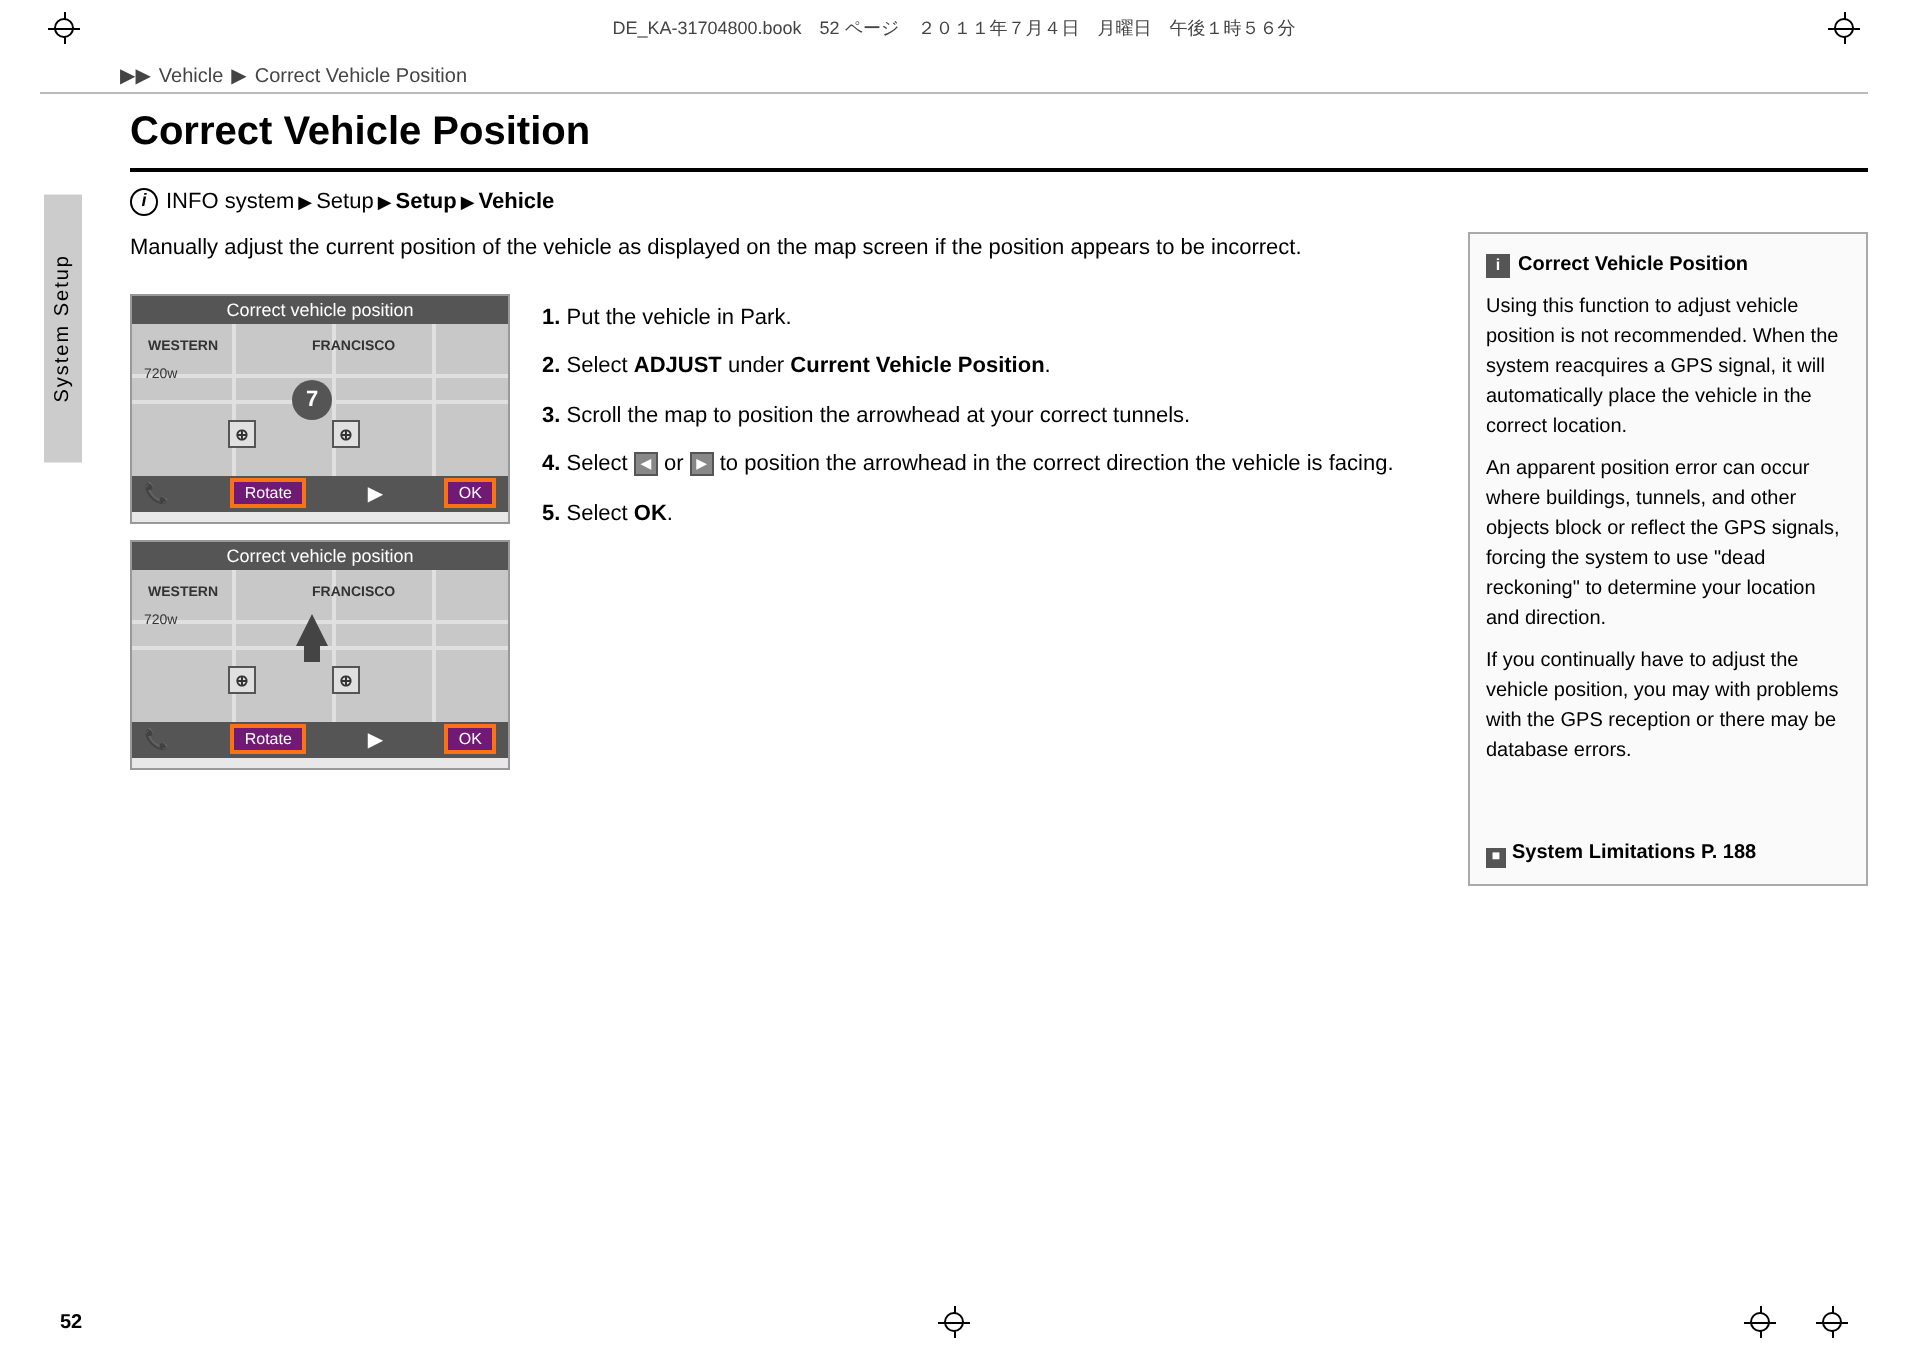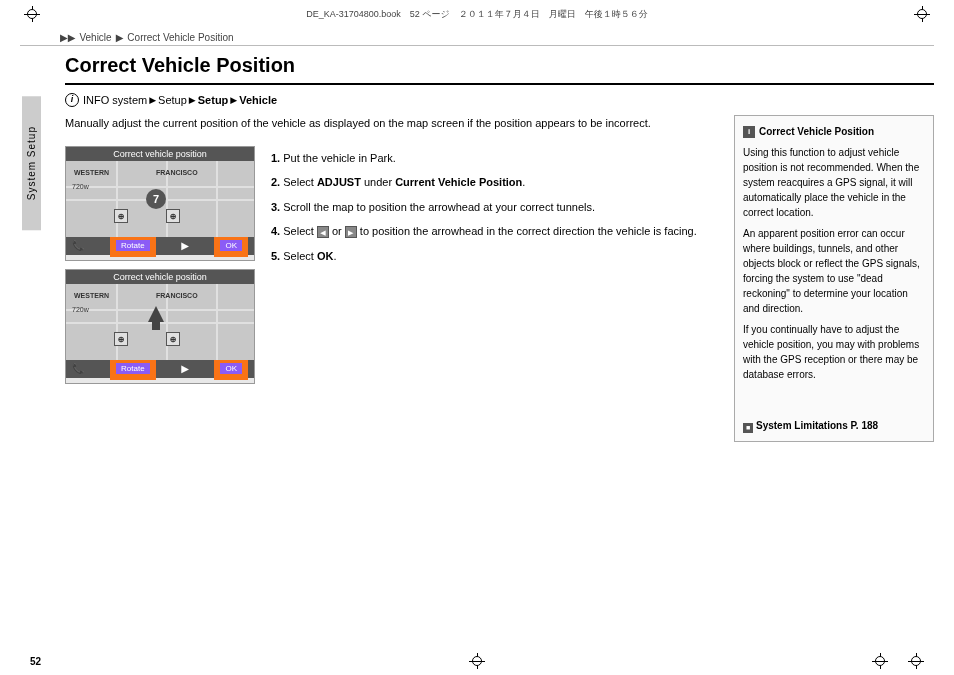--- a/index.html
+++ b/index.html
@@ -227,23 +227,23 @@
       height: 18px;
       display: flex;
       align-items: center;
       justify-content: space-between;
       padding: 0 6px;
     }
 
     .footer-btn {
       color: #fff;
       font-size: 8px;
-      border: 6px solid #f97316;
+      border: 2px solid #f97316;
       padding: 1px 5px;
-      background: #8b5cf6;
+      background: #701a75;
       cursor: pointer;
     }
 
     .footer-icon {
       color: #fff;
       font-size: 10px;
     }
 
     
     .steps-area {

